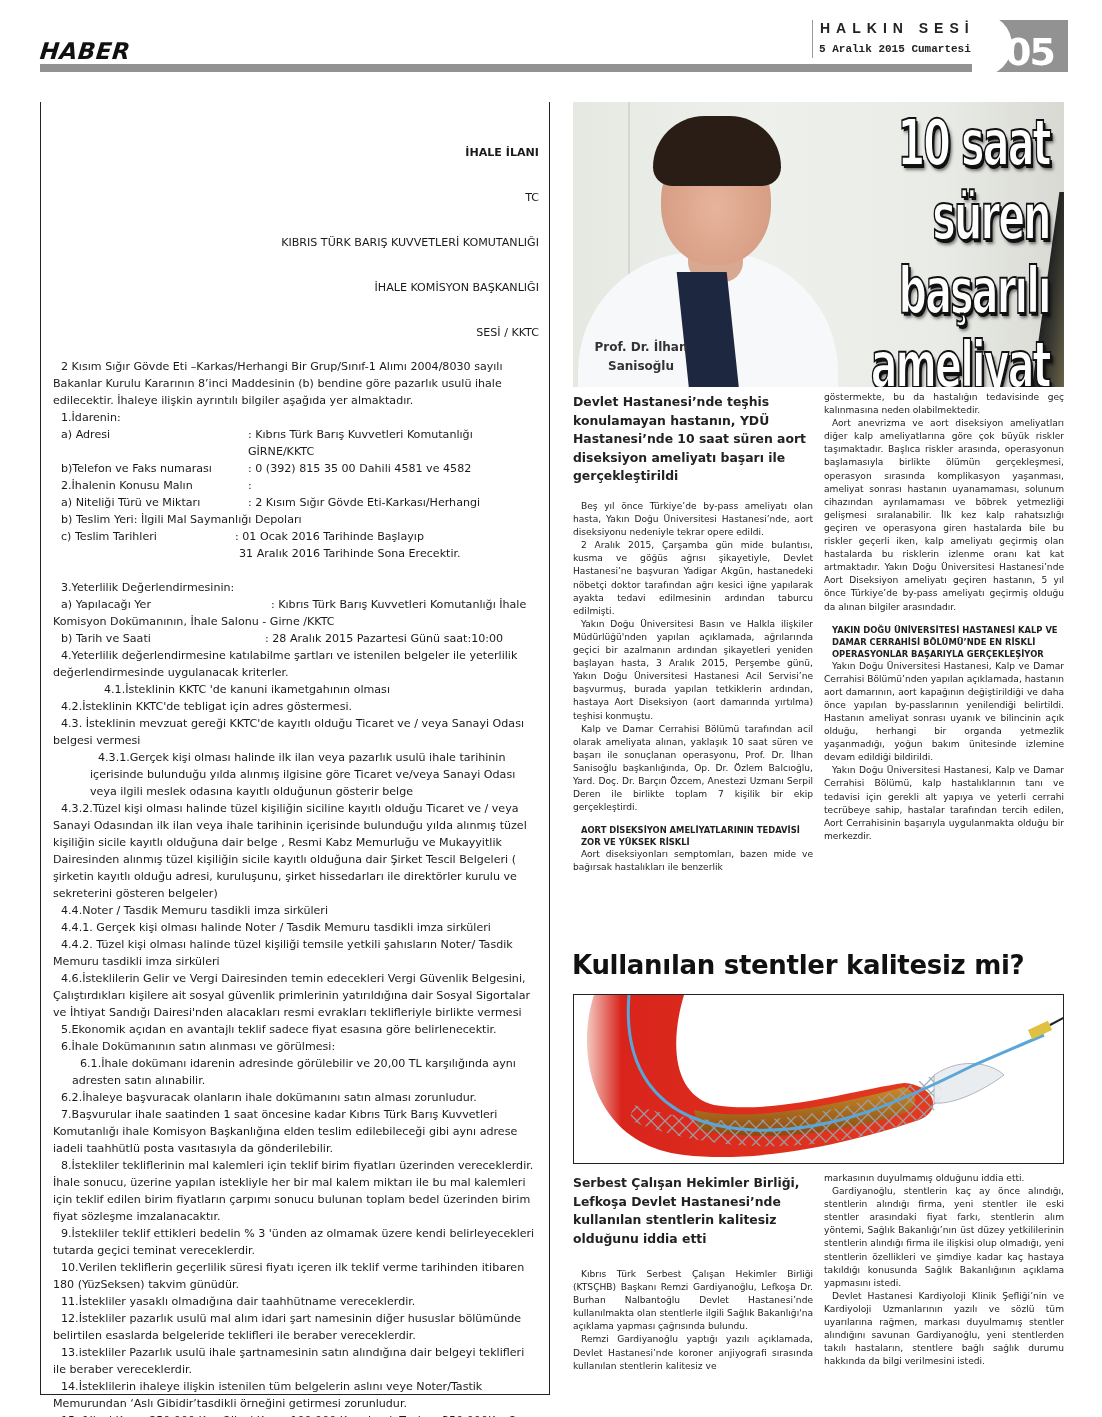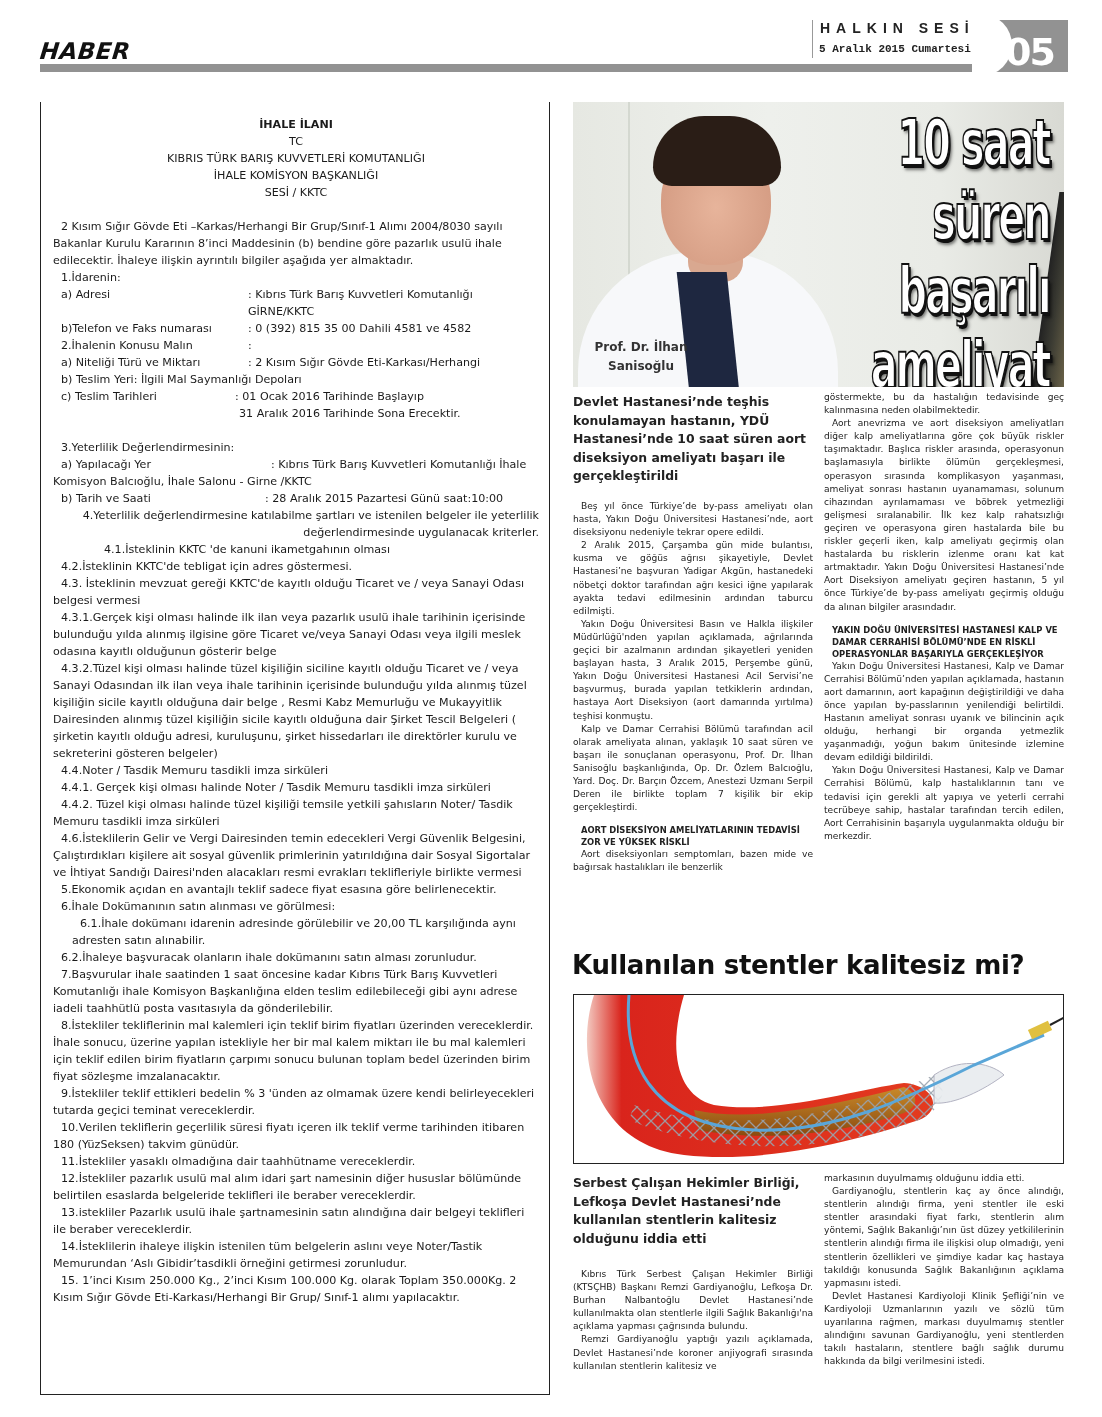--- a/index.html
+++ b/index.html
@@ -11,21 +11,21 @@
   .hdr-sep { position:absolute; left:812px; top:20px; width:1px; height:38px; background:#999; }
   .hdr-paper { position:absolute; left:820px; top:20px; font-family:"Liberation Sans", sans-serif; font-weight:bold; font-size:14px; letter-spacing:6px; color:#222; }
   .hdr-date { position:absolute; left:819px; top:43px; font-family:Liberation Mono, monospace; font-weight:bold; font-size:11px; color:#222; }
   .hdr-page { position:absolute; left:988px; top:20px; width:80px; height:52px; background:#929292; }
   .hdr-page-curve { position:absolute; left:972px; top:14px; width:40px; height:62px; background:#fff; border-radius:0 40px 40px 0; }
   .hdr-pagenum { position:absolute; left:1005px; top:30px; font-family:"DejaVu Sans", sans-serif; font-weight:bold; font-size:38px; color:#fff; letter-spacing:-2px; }
 
   
   .ihale { position:absolute; left:40px; top:102px; width:510px; height:1293px; border:1px solid #222; border-top:none; box-sizing:border-box; }
   .ihale-inner { position:absolute; left:12px; top:14px; width:486px; font-family:"DejaVu Sans", sans-serif; font-size:11.1px; line-height:17px; }
-  .ihale-h { text-align:center; }
+  .ihale-h { text-align:right;margin-top:28px; }
   .ihale-title { font-weight:bold; }
   .ihale p { margin:0; }
   .ihale .ind { padding-left:8px; }
   .ihale .gap { height:17px; }
   .tabrow { display:flex; padding-left:8px;gap:20px; }
   .tabrow .k { flex:0 0 auto; }
   .tabrow .v { flex:1 1 auto; }
 
   
   .photo { position:absolute; left:573px; top:102px; width:491px; height:285px; overflow:hidden;
@@ -96,31 +96,31 @@
     <div class="tabrow">
         <span class="k" style="width:158px"></span>
         <span class="v">31 Aralık 2016 Tarihinde Sona Erecektir.</span>
       </div>
     <div class="gap"></div>
     <p class="ind">3.Yeterlilik Değerlendirmesinin:</p>
     <div class="tabrow">
         <span class="k" style="width:190px">a) Yapılacağı Yer</span>
         <span class="v">: Kıbrıs Türk Barış Kuvvetleri Komutanlığı İhale</span>
       </div>
-    <p>Komisyon Balcıoğlu, İhale Salonu - Girne /KKTC</p>
+    <p>Komisyon Dokümanının, İhale Salonu - Girne /KKTC</p>
     <div class="tabrow">
         <span class="k" style="width:184px">b) Tarih ve Saati</span>
         <span class="v">: 28 Aralık 2015 Pazartesi Günü saat:10:00</span>
       </div>
     <div id="tender-items">
-        <p style="text-indent: 8px; text-align: right;">4.Yeterlilik değerlendirmesine katılabilme şartları ve istenilen belgeler ile yeterlilik değerlendirmesinde uygulanacak kriterler.</p>
+        <p style="text-indent: 8px;">4.Yeterlilik değerlendirmesine katılabilme şartları ve istenilen belgeler ile yeterlilik değerlendirmesinde uygulanacak kriterler.</p>
         <p style="text-indent: 8px; margin-left: 43px;">4.1.İsteklinin KKTC 'de kanuni ikametgahının olması</p>
         <p style="text-indent: 8px;">4.2.İsteklinin KKTC'de tebligat için adres göstermesi.</p>
         <p style="text-indent: 8px;">4.3. İsteklinin mevzuat gereği KKTC'de kayıtlı olduğu Ticaret ve / veya Sanayi Odası belgesi vermesi</p>
-        <p style="text-indent: 8px;">4.3.1.Gerçek kişi olması halinde ilk ilan veya pazarlık usulü ihale tarihinin içerisinde bulunduğu yılda alınmış ilgisine göre Ticaret ve/veya Sanayi Odası veya ilgili meslek odasına kayıtlı olduğunun gösterir belge</p>
+        <p style="text-indent: 8px; margin-left: 37px;">4.3.1.Gerçek kişi olması halinde ilk ilan veya pazarlık usulü ihale tarihinin içerisinde bulunduğu yılda alınmış ilgisine göre Ticaret ve/veya Sanayi Odası veya ilgili meslek odasına kayıtlı olduğunun gösterir belge</p>
         <p style="text-indent: 8px;">4.3.2.Tüzel kişi olması halinde tüzel kişiliğin siciline kayıtlı olduğu Ticaret ve / veya Sanayi Odasından ilk ilan veya ihale tarihinin içerisinde bulunduğu yılda alınmış tüzel kişiliğin sicile kayıtlı olduğuna dair belge , Resmi Kabz Memurluğu ve Mukayyitlik Dairesinden alınmış tüzel kişiliğin sicile kayıtlı olduğuna dair Şirket Tescil Belgeleri ( şirketin kayıtlı olduğu adresi, kuruluşunu, şirket hissedarları ile direktörler kurulu ve sekreterini gösteren belgeler)</p>
         <p style="text-indent: 8px;">4.4.Noter / Tasdik Memuru tasdikli imza sirküleri</p>
         <p style="text-indent: 8px;">4.4.1. Gerçek kişi olması halinde Noter / Tasdik Memuru tasdikli imza sirküleri</p>
         <p style="text-indent: 8px;">4.4.2. Tüzel kişi olması halinde tüzel kişiliği temsile yetkili şahısların Noter/ Tasdik Memuru tasdikli imza sirküleri</p>
         <p style="text-indent: 8px;">4.6.İsteklilerin Gelir ve Vergi Dairesinden temin edecekleri Vergi Güvenlik Belgesini, Çalıştırdıkları kişilere ait sosyal güvenlik primlerinin yatırıldığına dair Sosyal Sigortalar ve İhtiyat Sandığı Dairesi'nden alacakları resmi evrakları teklifleriyle birlikte vermesi</p>
         <p style="text-indent: 8px;">5.Ekonomik açıdan en avantajlı teklif sadece fiyat esasına göre belirlenecektir.</p>
         <p style="text-indent: 8px;">6.İhale Dokümanının satın alınması ve görülmesi:</p>
         <p style="text-indent: 8px; margin-left: 19px;">6.1.İhale dokümanı idarenin adresinde görülebilir ve 20,00 TL karşılığında aynı adresten satın alınabilir.</p>
         <p style="text-indent: 8px;">6.2.İhaleye başvuracak olanların ihale dokümanını satın alması zorunludur.</p>
         <p style="text-indent: 8px;">7.Başvurular ihale saatinden 1 saat öncesine kadar Kıbrıs Türk Barış Kuvvetleri Komutanlığı ihale Komisyon Başkanlığına elden teslim edilebileceği gibi aynı adrese iadeli taahhütlü posta vasıtasıyla da gönderilebilir.</p>

